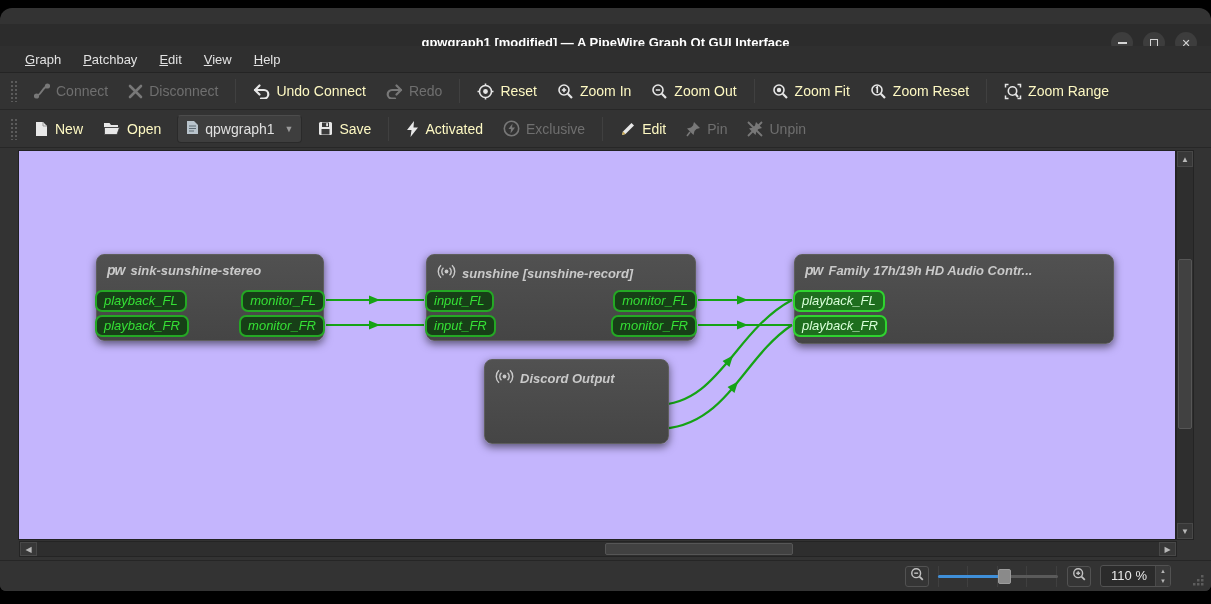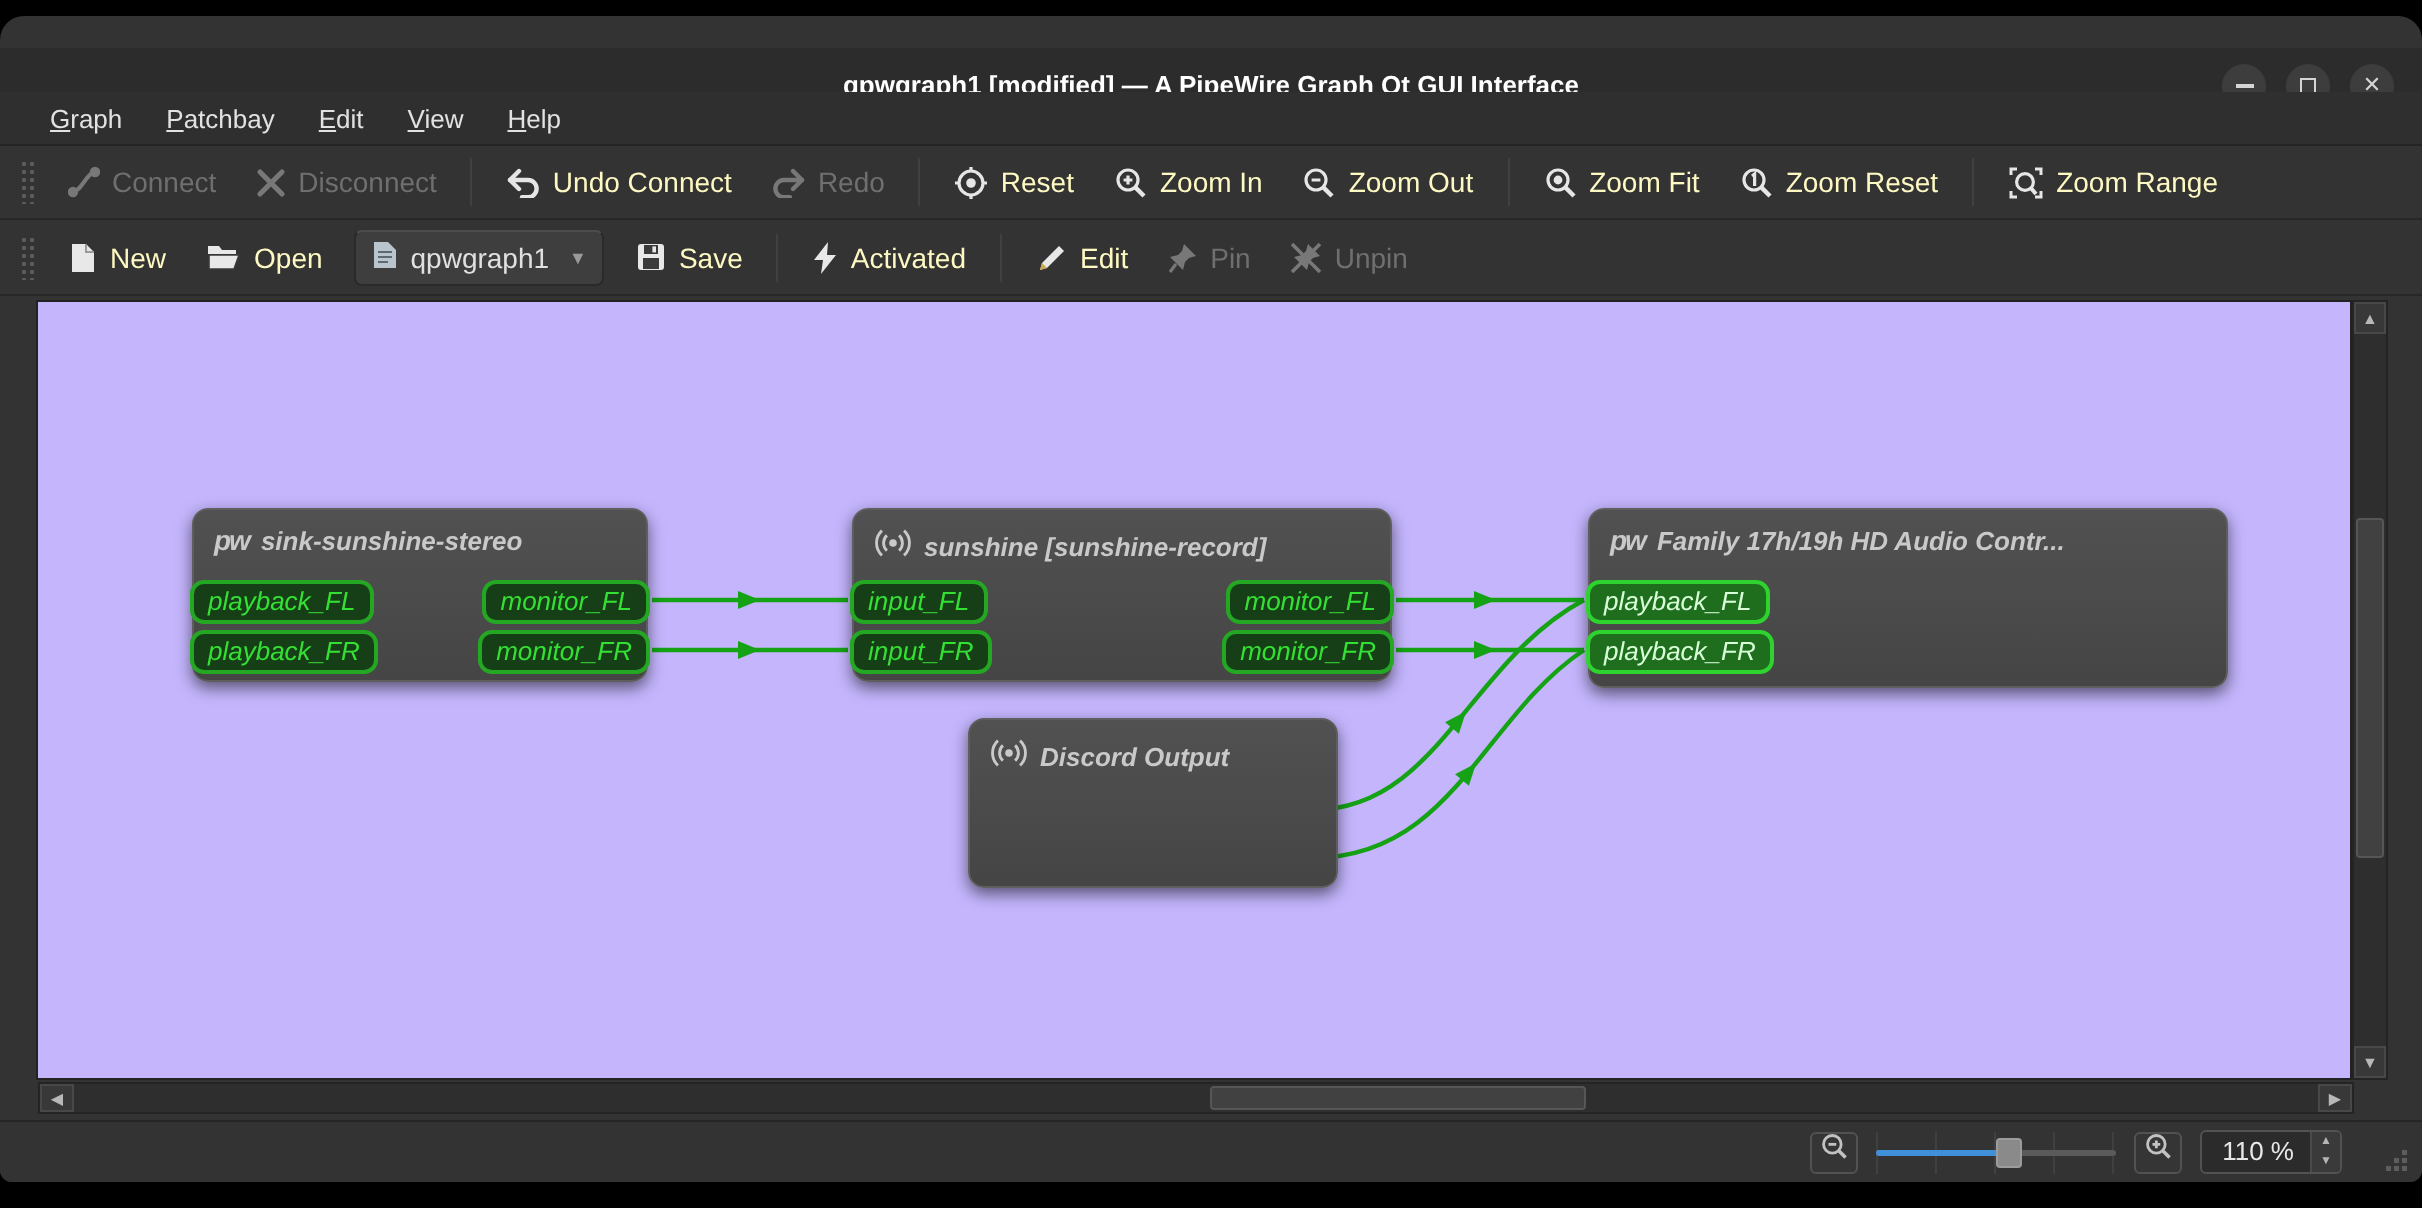--- a/index.html
+++ b/index.html
@@ -281,20 +281,29 @@
     </div>
     <div class="tb-sep"></div>
     <div class="tb-item">
       <span class="ico-on">
           <svg width="13" height="16" viewBox="0 0 13 16">
             <path d="M8,0 L1,9 H5.5 L4.5,16 L12,6.5 H7.5 Z" fill="#e8e8e8"></path>
           </svg>
         </span>
       <span>Activated</span>
     </div>
+    <div class="tb-item disabled">
+      <span class="ico-off">
+          <svg width="17" height="17" viewBox="0 0 17 17">
+            <circle cx="8.5" cy="8.5" r="7.2" fill="none" stroke="currentColor" stroke-width="1.6"></circle>
+            <path d="M9.5,3.5 L5.5,9 H8 L7.5,13.5 L12,7.5 H9 Z" fill="currentColor"></path>
+          </svg>
+        </span>
+      <span>Exclusive</span>
+    </div>
     <div class="tb-sep"></div>
     <div class="tb-item">
       <span class="ico-on">
           <svg width="16" height="16" viewBox="0 0 16 16">
             <path d="M2,14 L3,10.5 L11.5,2 L14,4.5 L5.5,13 Z" fill="#e8e8e8"></path>
             <path d="M2,14 L3,10.5 L5.5,13 Z" fill="#c9a94e"></path>
           </svg>
         </span>
       <span>Edit</span>
     </div>

